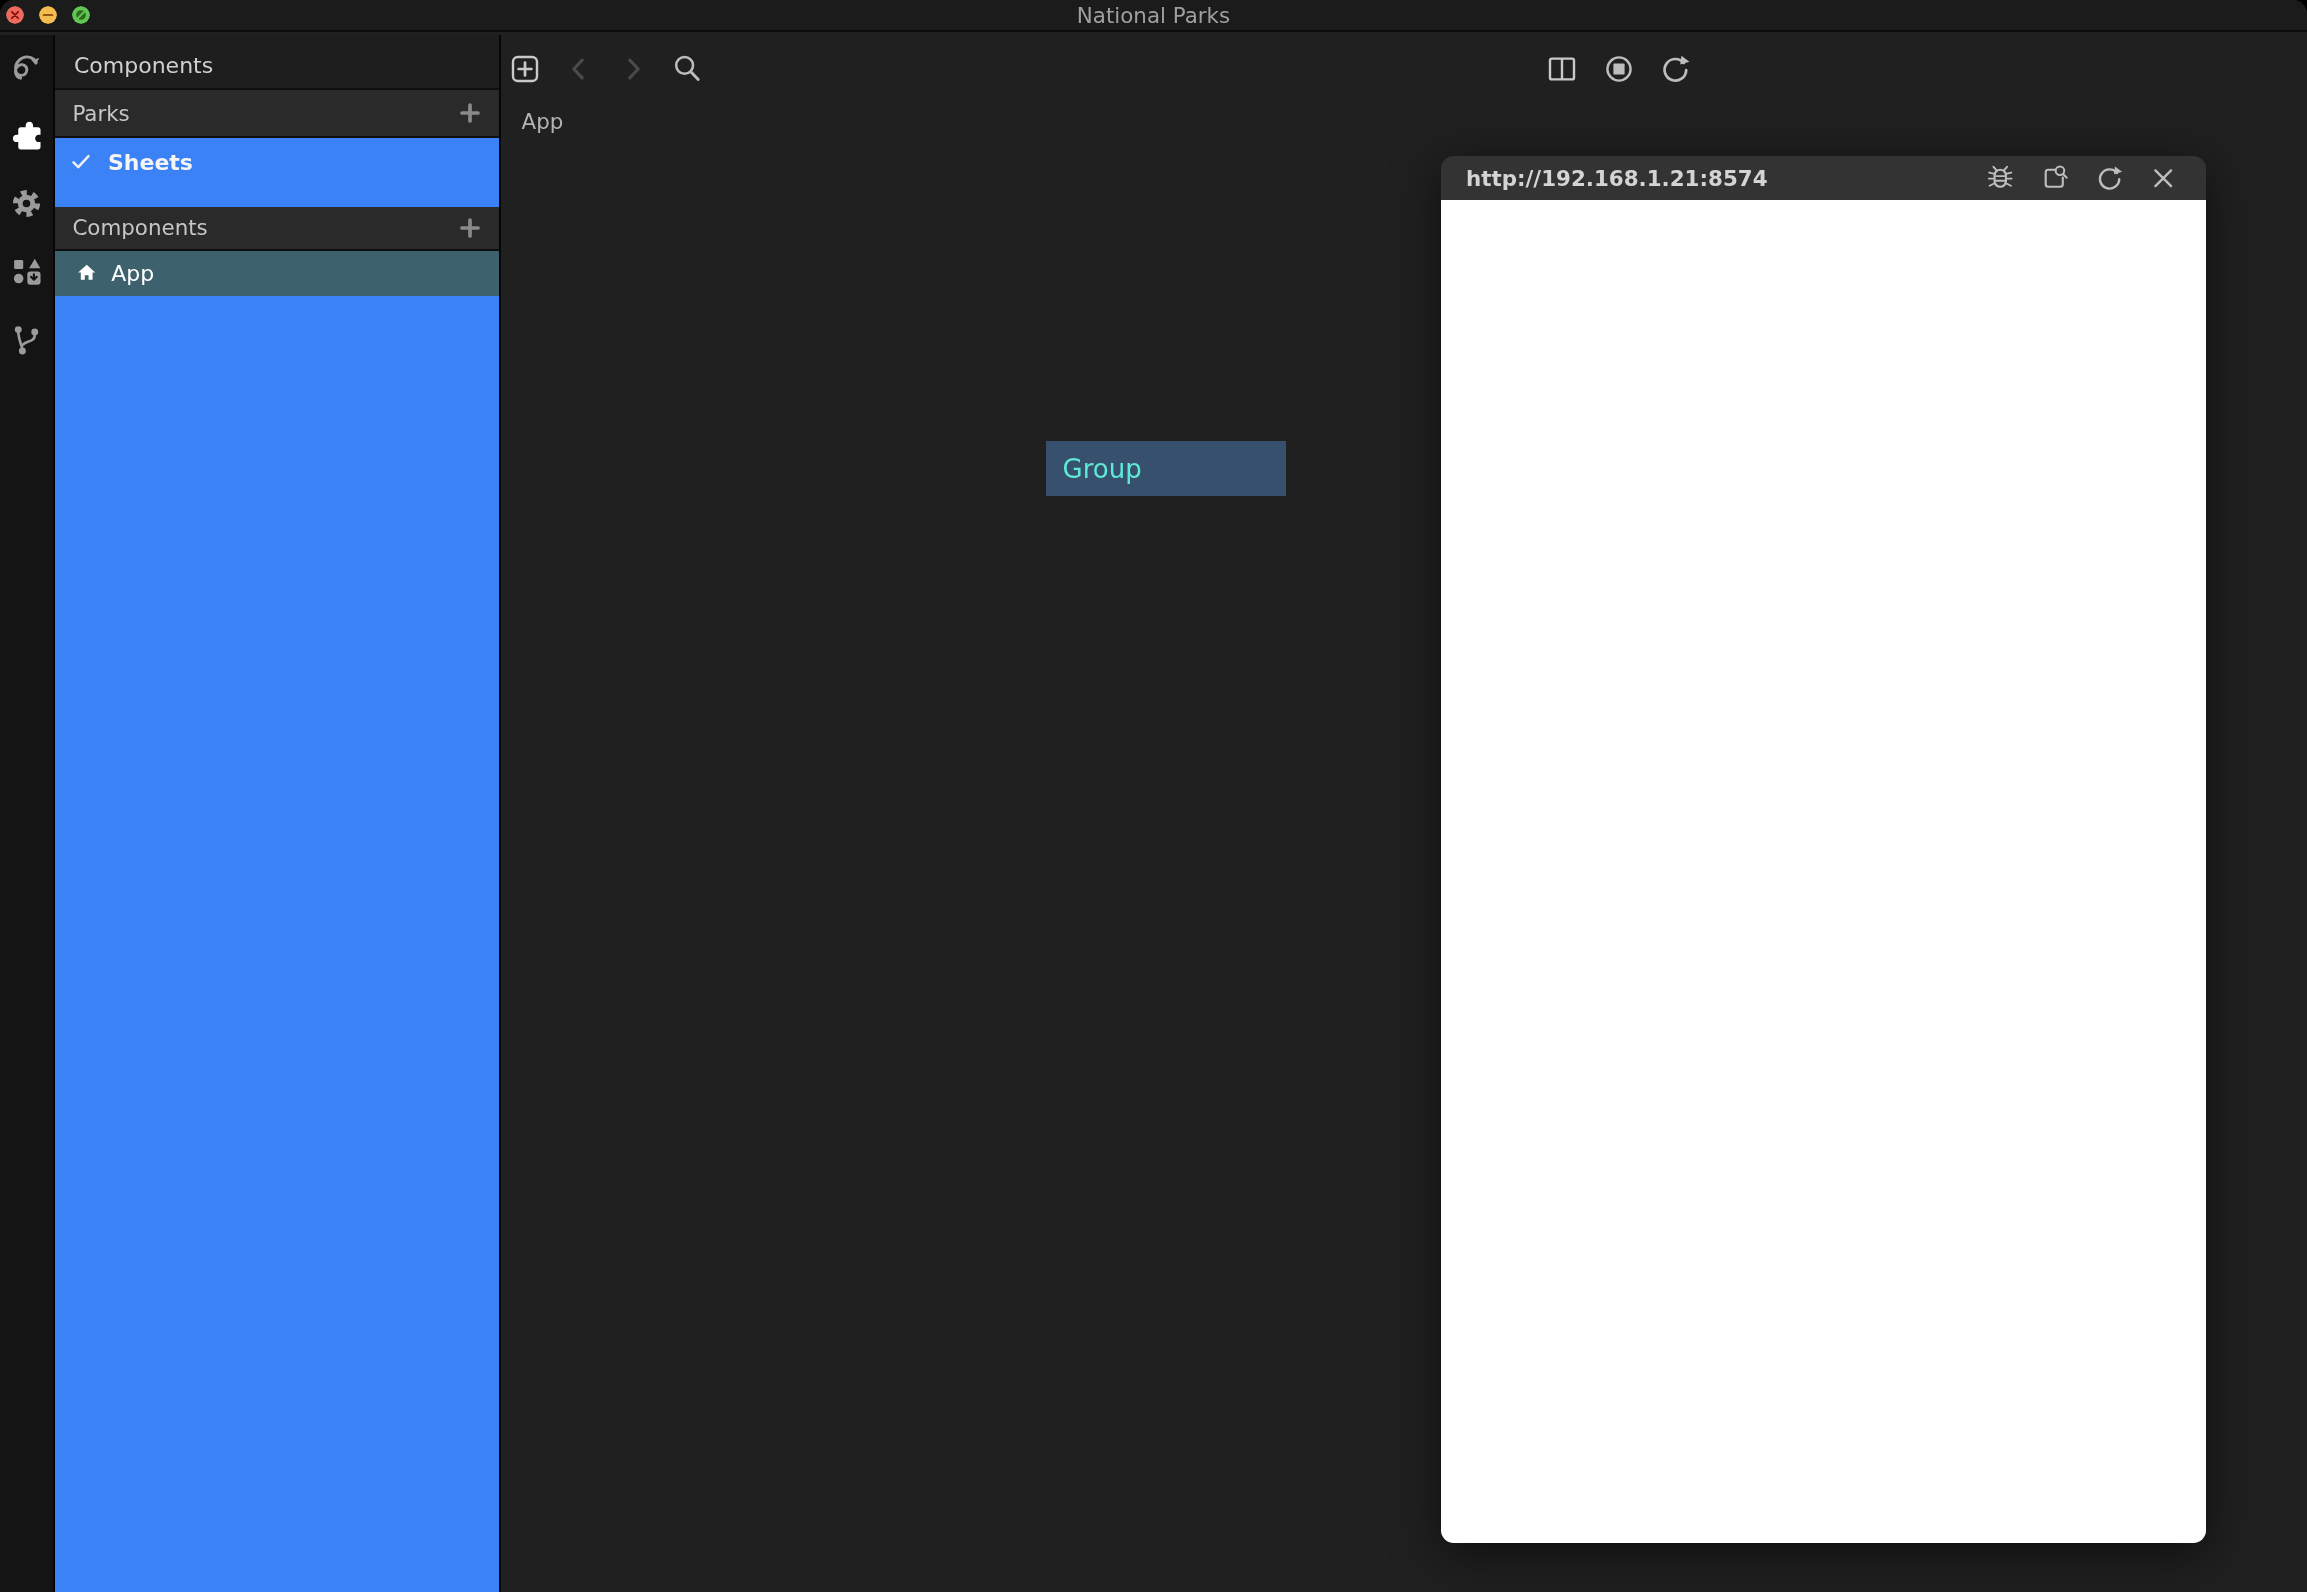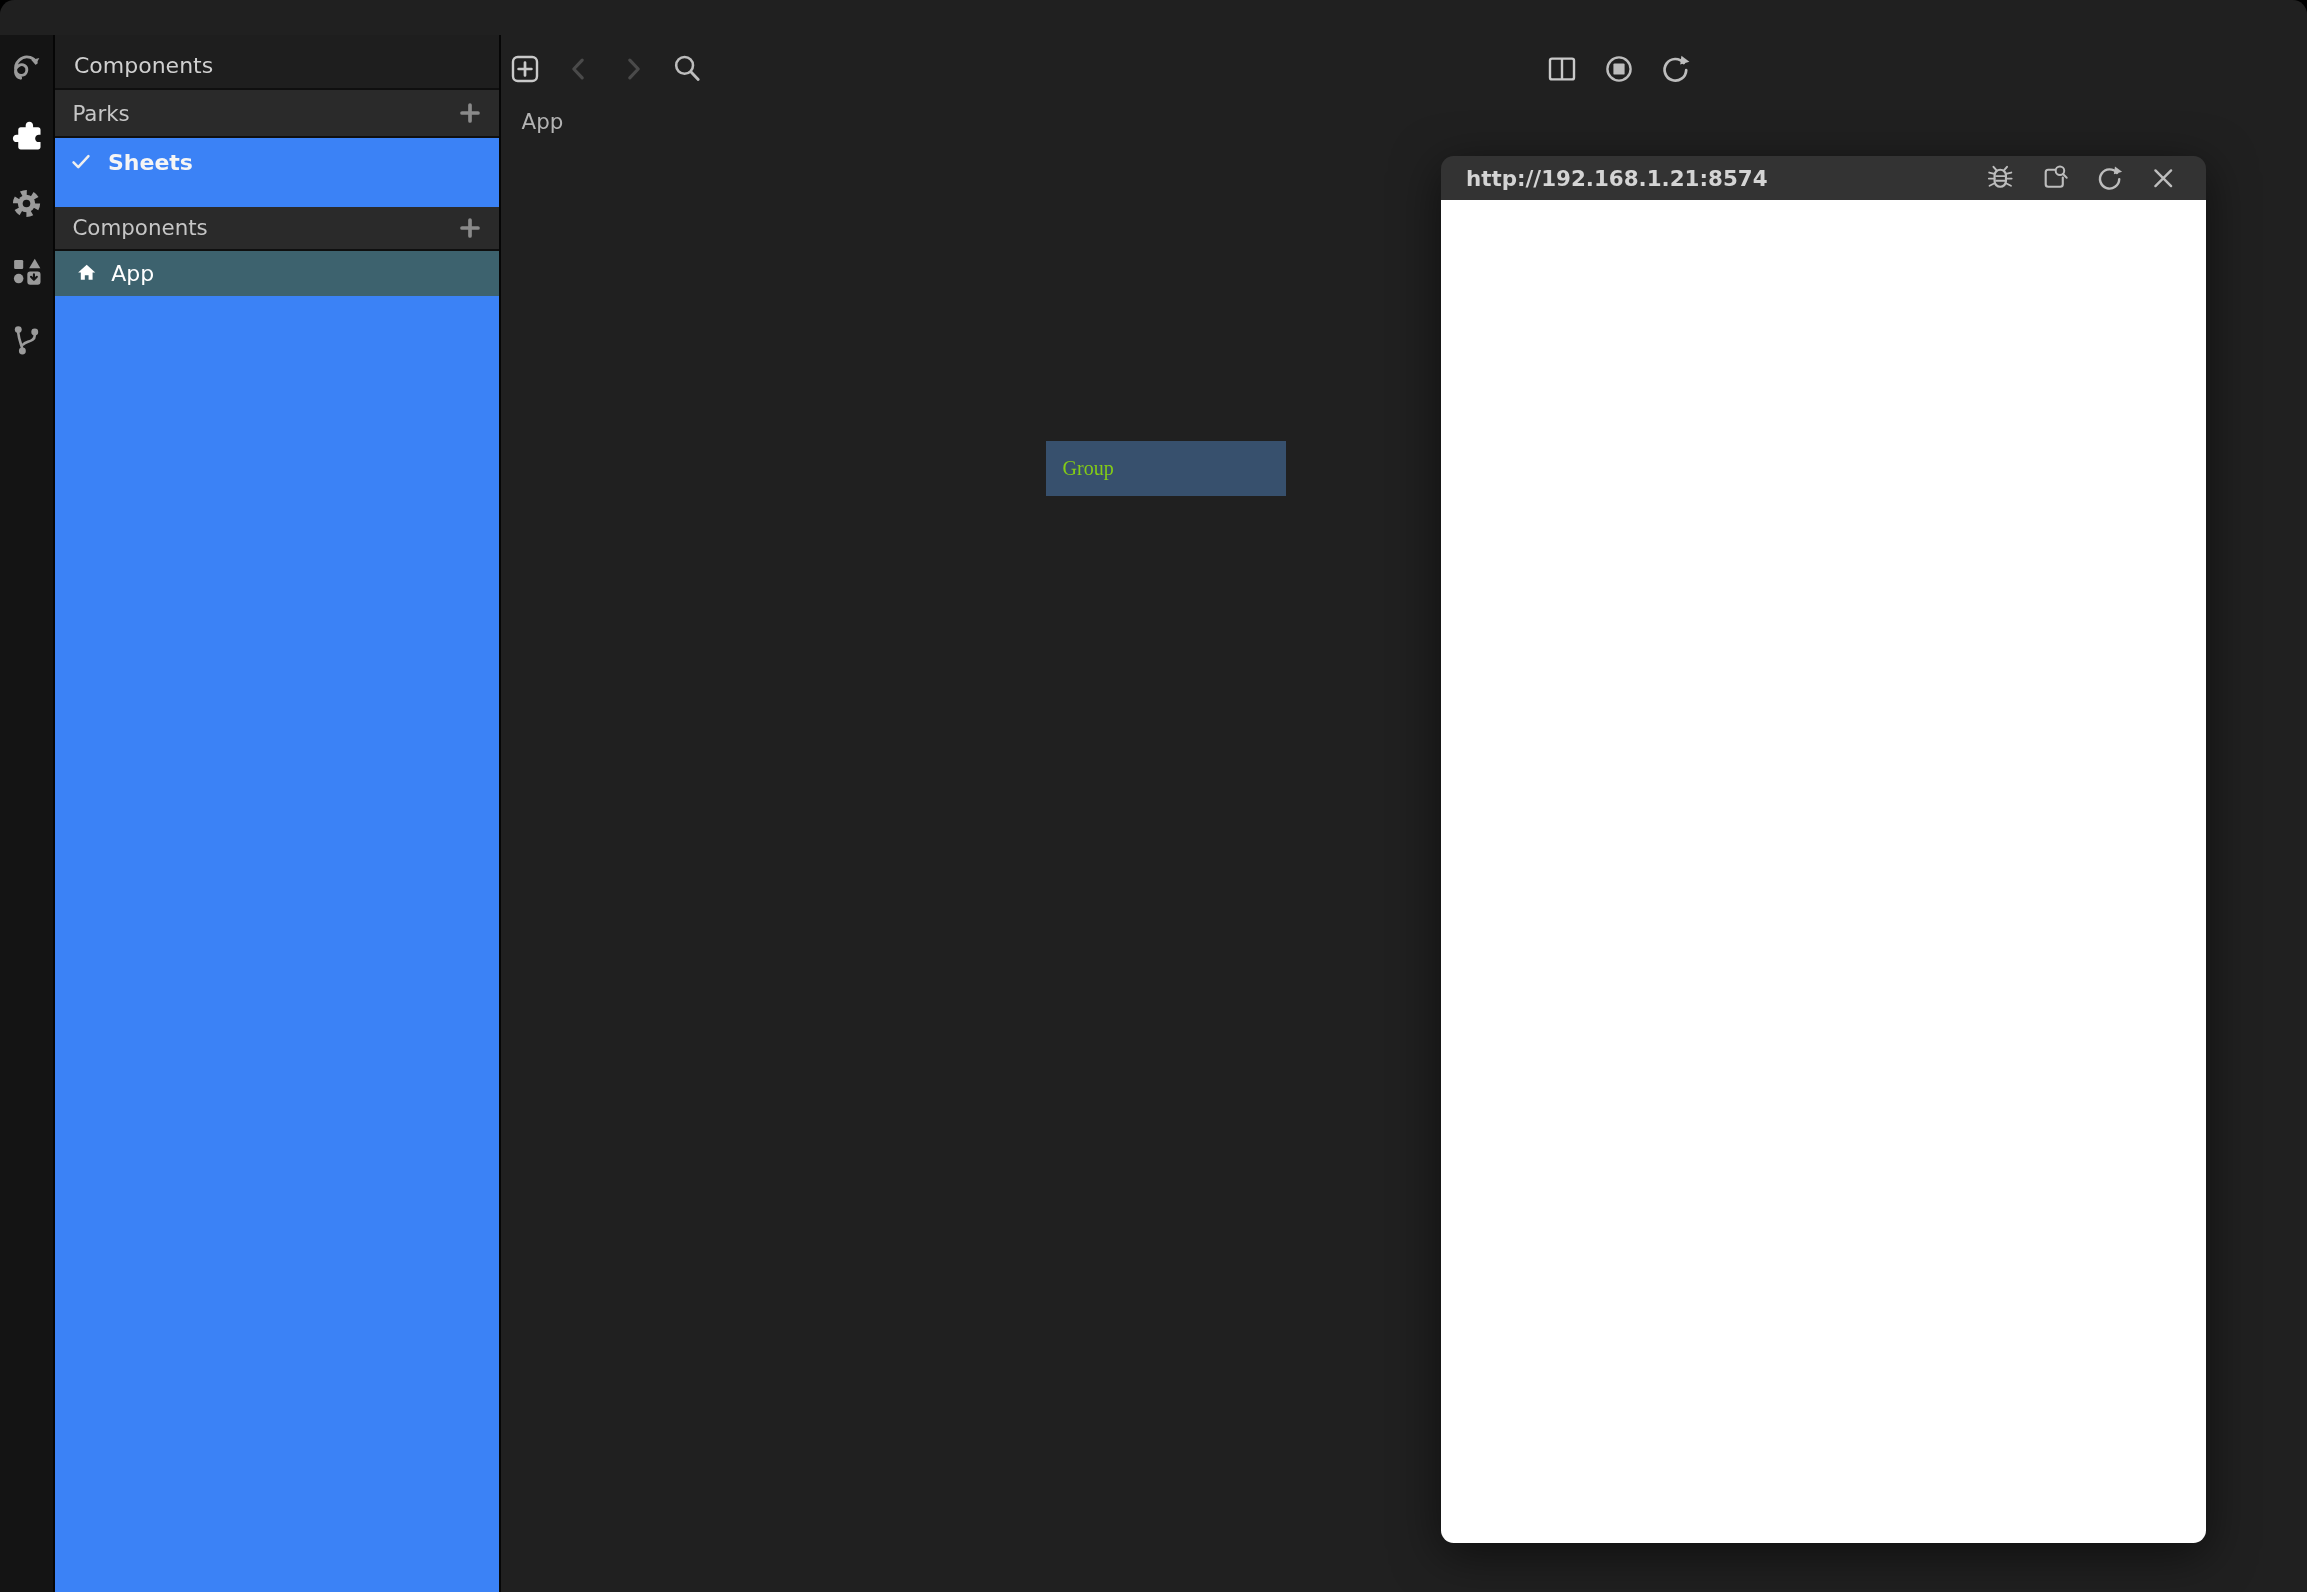--- a/index.html
+++ b/index.html
@@ -49,39 +49,57 @@
   .canvas { flex:1; position:relative; background:#202020; }
   .tb-left { position:absolute; top:0; left:8px; height:67px; display:flex; align-items:center; gap:22px; }
   .tb-right { position:absolute; top:0; left:1045px; height:67px; display:flex; align-items:center; gap:24.5px; }
   .tb-btn { width:32px; height:32px; color:#bdbdbd; }
   .tb-btn svg { width:100%; height:100%; }
   .tb-btn.bright { color:#c9c9c9; }
   .tb-btn.dim { color:#4a4a4a; }
   .breadcrumb { position:absolute; left:20.6px; top:74px; color:#b3b3b3; font-size:21.4px; }
   .group-block { position:absolute; left:545px; top:406px; width:240px; height:55px;
                  background:var(--group-bg,#37506d); display:flex; align-items:center;
-                 padding-left:16.6px; color:#84cc16; font-size:20px;font-family:Liberation Serif, serif; }
+                 padding-left:16.6px; color:#5eead4; font-size:26px; }
 
   
   .preview { position:absolute; left:940px; top:121px; width:765px; height:1387px;
              border-radius:12.7px; overflow:hidden; display:flex; flex-direction:column;
              box-shadow:0 11px 48px rgba(0,0,0,0.55); }
   .preview-header { height:44px; background:var(--preview-header,#333333); flex:0 0 auto;
                     display:flex; align-items:center;font-weight:bold; }
   .preview-url { margin-left:25px; color:#d4d4d4; font-size:21.4px; }
   .preview-icons { margin-left:auto; margin-right:28.5px; display:flex; align-items:center; gap:26px; }
   .pv-btn { width:28.5px; height:28.5px; color:#bdbdbd; }
   .pv-btn svg { width:100%; height:100%; }
   .preview-body { flex:1; background:#ffffff; }
 </style>
 </head>
 <body>
 
 <div class="app">
 
+  <div class="titlebar">
+    <div class="traffic">
+      <svg class="tl" viewBox="0 0 23 23">
+        <circle cx="11.5" cy="11.5" r="11.5" fill="#ec6a5e"></circle>
+        <path d="M7.5 7.5 L15.5 15.5 M15.5 7.5 L7.5 15.5" stroke="#8f1007" stroke-width="2.4" stroke-linecap="round"></path>
+      </svg>
+      <svg class="tl" viewBox="0 0 23 23">
+        <circle cx="11.5" cy="11.5" r="11.5" fill="#f5bd4f"></circle>
+        <path d="M6 11.5 H17" stroke="#985712" stroke-width="2.6" stroke-linecap="round"></path>
+      </svg>
+      <svg class="tl" viewBox="0 0 23 23">
+        <circle cx="11.5" cy="11.5" r="11.5" fill="#62c554"></circle>
+        <circle cx="11.5" cy="11.5" r="6.2" fill="#2d6c1f"></circle>
+        <path d="M7.2 15.8 L15.8 7.2" stroke="#62c554" stroke-width="2.6" stroke-linecap="round"></path>
+      </svg>
+    </div>
+    <div class="win-title">National Parks</div>
+  </div>
 
   <div class="main">
 
     <div class="rail">
       <div class="rail-btn">
         <svg viewBox="0 0 40 40">
           <path d="M13 33 C5.5 31 4.5 21.5 10.5 17.8 c5-3.1 10.8 0.4 9.8 6.2 c-1.2 7-11.5 7.6-13.2 0.4 C4.8 14 14.5 4.8 24.5 7.8 c3.6 1.1 6 3.3 7.4 6.4" fill="none" stroke="currentColor" stroke-width="3.4" stroke-linecap="round"></path>
           <path d="M35.5 8.5 L31.2 17 L25.8 10.8 Z" fill="currentColor"></path>
         </svg>
       </div>

